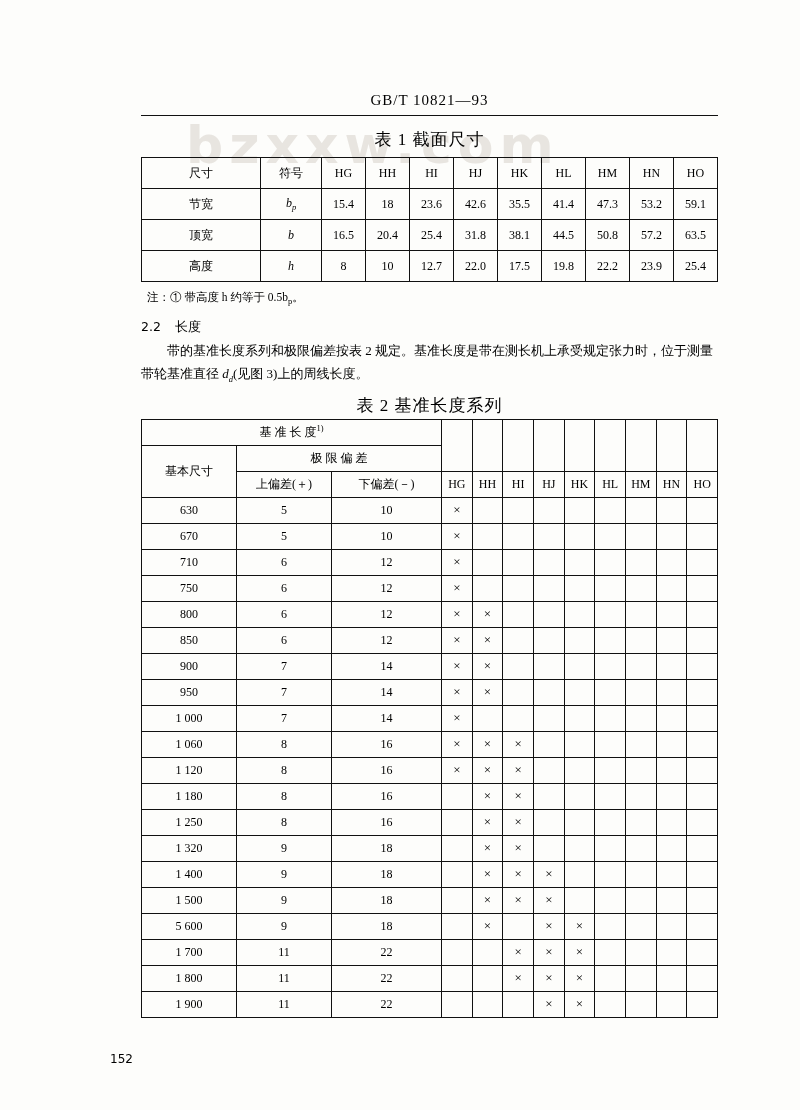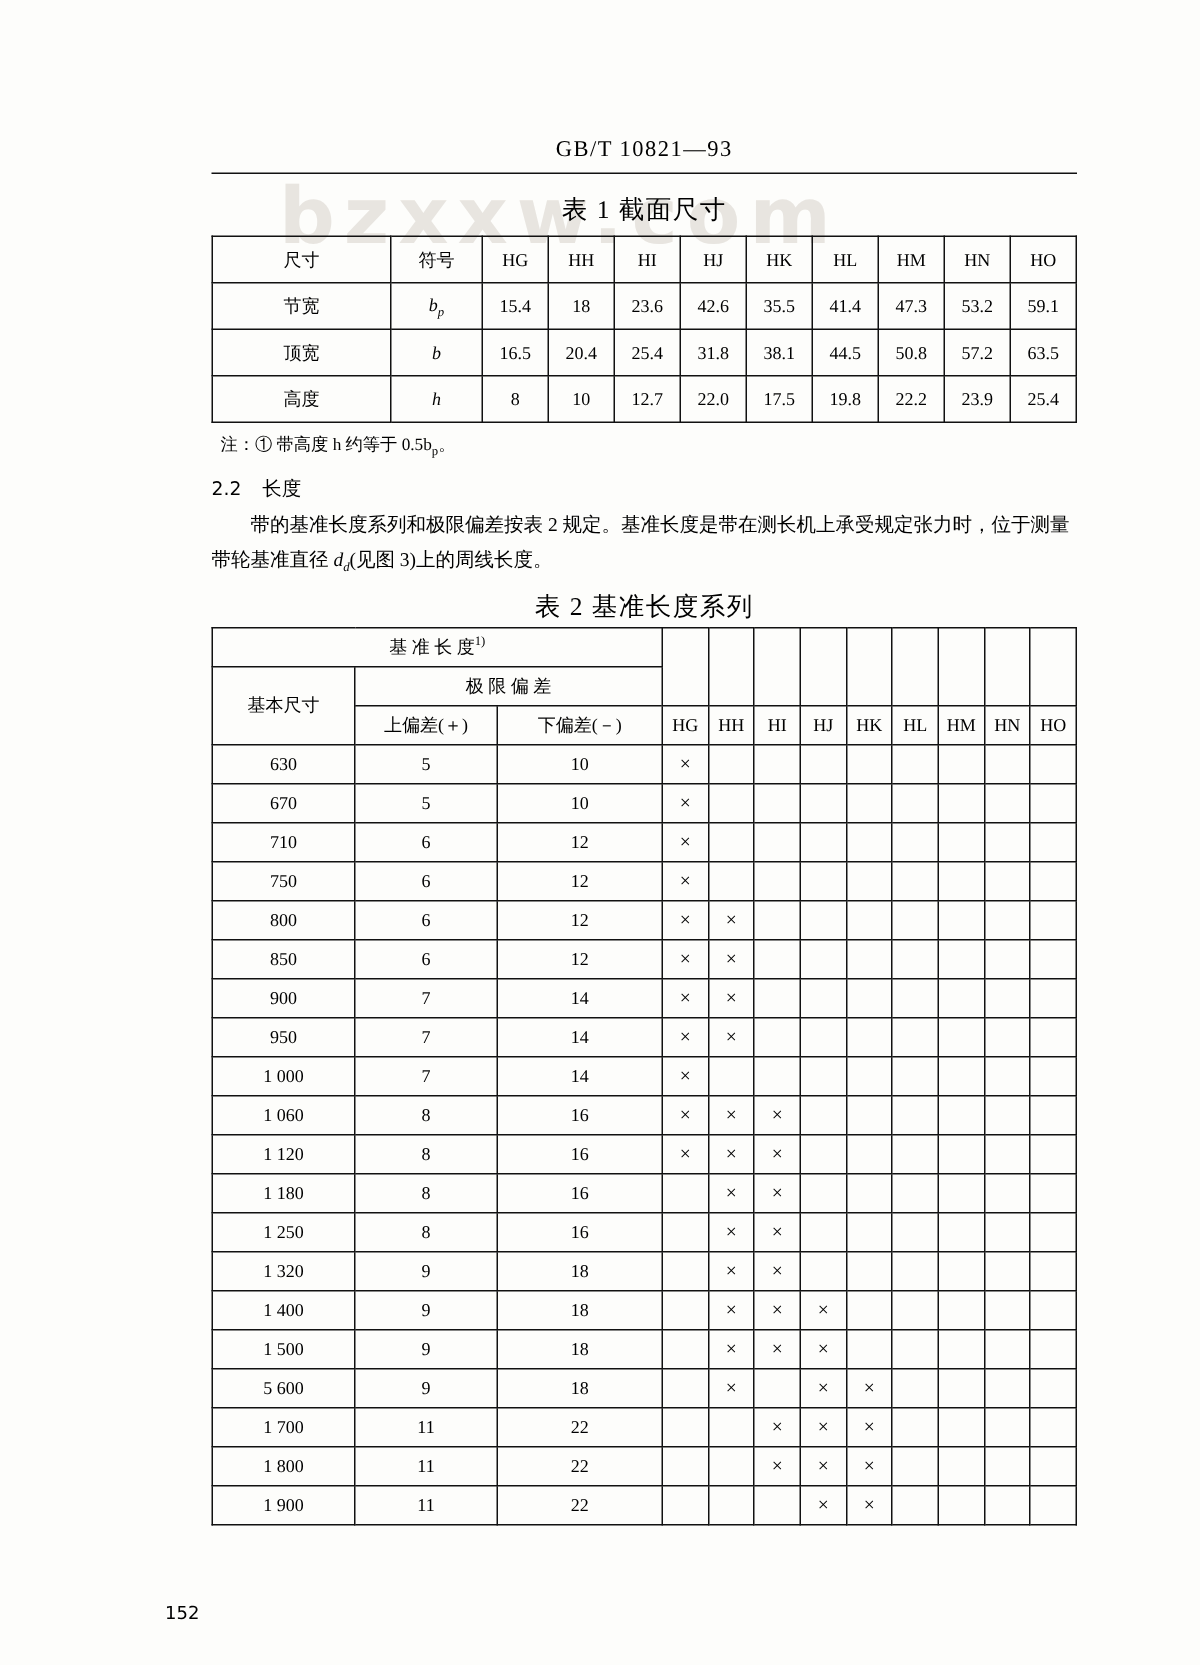--- a/index.html
+++ b/index.html
@@ -123,21 +123,21 @@
   table.t2 td {
     height: 25px;
     font-size: 12px;
   }
   .x-mark {
     font-size: 13px;
   }
   .pageno {
     position: absolute;
     left: 110px;
-    bottom: 28px;
+    bottom: 44px;
     font-family: "DejaVu Sans", sans-serif;
     font-size: 12px;
     z-index: 1;
   }
 </style>
 </head>
 <body>
 
 <div class="page">
 

